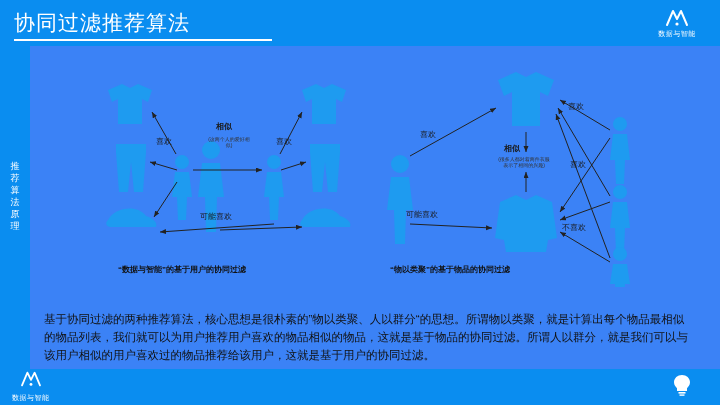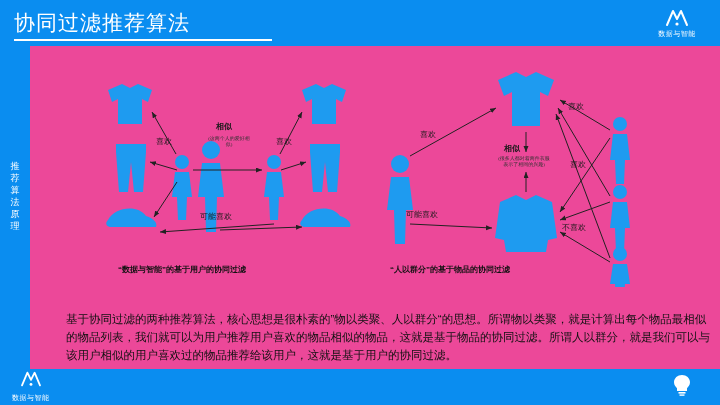--- a/index.html
+++ b/index.html
@@ -10,21 +10,21 @@
     width: 720px;
     height: 405px;
     background: #ffffff;
     font-family: "Liberation Sans", sans-serif;
     overflow: hidden;
   }
   .slide {
     position: relative;
     width: 720px;
     height: 405px;
-    background: #ec4899;
+    background: #3b82f6;
     overflow: hidden;
   }
   
   .left-bar {
     position: absolute;
     left: 0;
     top: 0;
     width: 30px;
     height: 405px;
     background: #0a8df0;
@@ -107,21 +107,20 @@
     position: absolute;
     left: 0;
     top: 0;
   }
   .dlabel {
     position: absolute;
     font-size: 8px;
     color: #1a1a1a;
     white-space: nowrap;
     line-height: 10px;
-    font-family: Liberation Serif, serif;
   }
   .dlabel.small {
     font-size: 5px;
     color: #333333;
     line-height: 6px;
     white-space: normal;
     text-align: center;
   }
   .caption {
     position: absolute;
@@ -133,21 +132,20 @@
   
   .body-text {
     position: absolute;
     left: 44px;
     top: 310px;
     width: 648px;
     font-size: 11.5px;
     color: #111111;
     line-height: 18px;
     text-align: left;
-    margin-left: 22px;
   }
   .body-text p {
     margin: 0;
     text-indent: 0;
   }
   
   .bottom-band {
     position: absolute;
     left: 0;
     bottom: 0;
@@ -306,21 +304,21 @@
     <div class="dlabel" style="left:170px; top:160px;">可能喜欢</div>
     <div class="caption" style="left:88px; top:212px;">“数据与智能”的基于用户的协同过滤</div>
 
     <div class="dlabel" style="left:390px; top:78px;">喜欢</div>
     <div class="dlabel" style="left:474px; top:92px; font-weight:bold;">相似</div>
     <div class="dlabel small" style="left:466px; top:104px; width:56px;">(很多人都对着两件衣服表示了相同的兴趣)</div>
     <div class="dlabel" style="left:376px; top:158px;">可能喜欢</div>
     <div class="dlabel" style="left:538px; top:50px;">喜欢</div>
     <div class="dlabel" style="left:540px; top:108px;">喜欢</div>
     <div class="dlabel" style="left:532px; top:158px;margin-top:13px;">不喜欢</div>
-    <div class="caption" style="left:360px; top:212px;">“人以群分”的基于物品的协同过滤</div>
+    <div class="caption" style="left:360px; top:212px;">“物以类聚”的基于物品的协同过滤</div>
   </div>
 
   <div class="body-text">
     <p>基于协同过滤的两种推荐算法，核心思想是很朴素的”物以类聚、人以群分“的思想。所谓物以类聚，就是计算出每个物品最相似的物品列表，我们就可以为用户推荐用户喜欢的物品相似的物品，这就是基于物品的协同过滤。所谓人以群分，就是我们可以与该用户相似的用户喜欢过的物品推荐给该用户，这就是基于用户的协同过滤。</p>
   </div>
 
   <div class="bottom-band">
     <div class="bottom-logo">
       <div>
         <svg width="24" height="18" viewBox="0 0 26 20">

